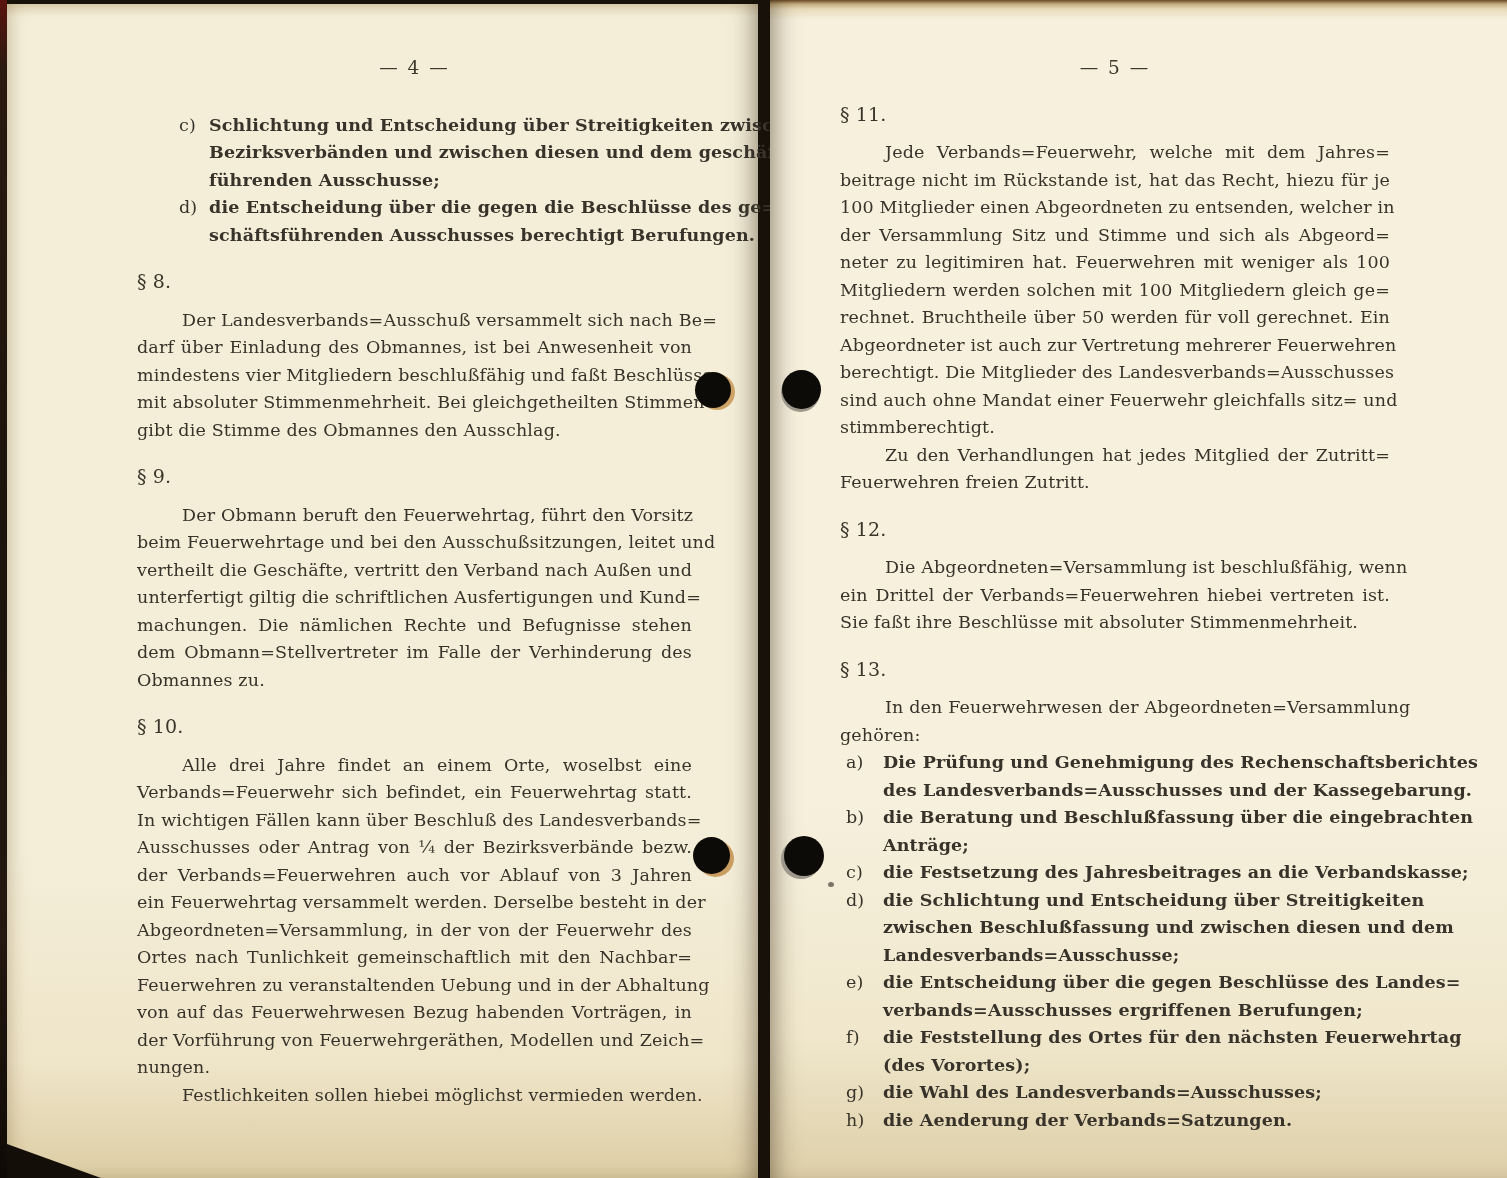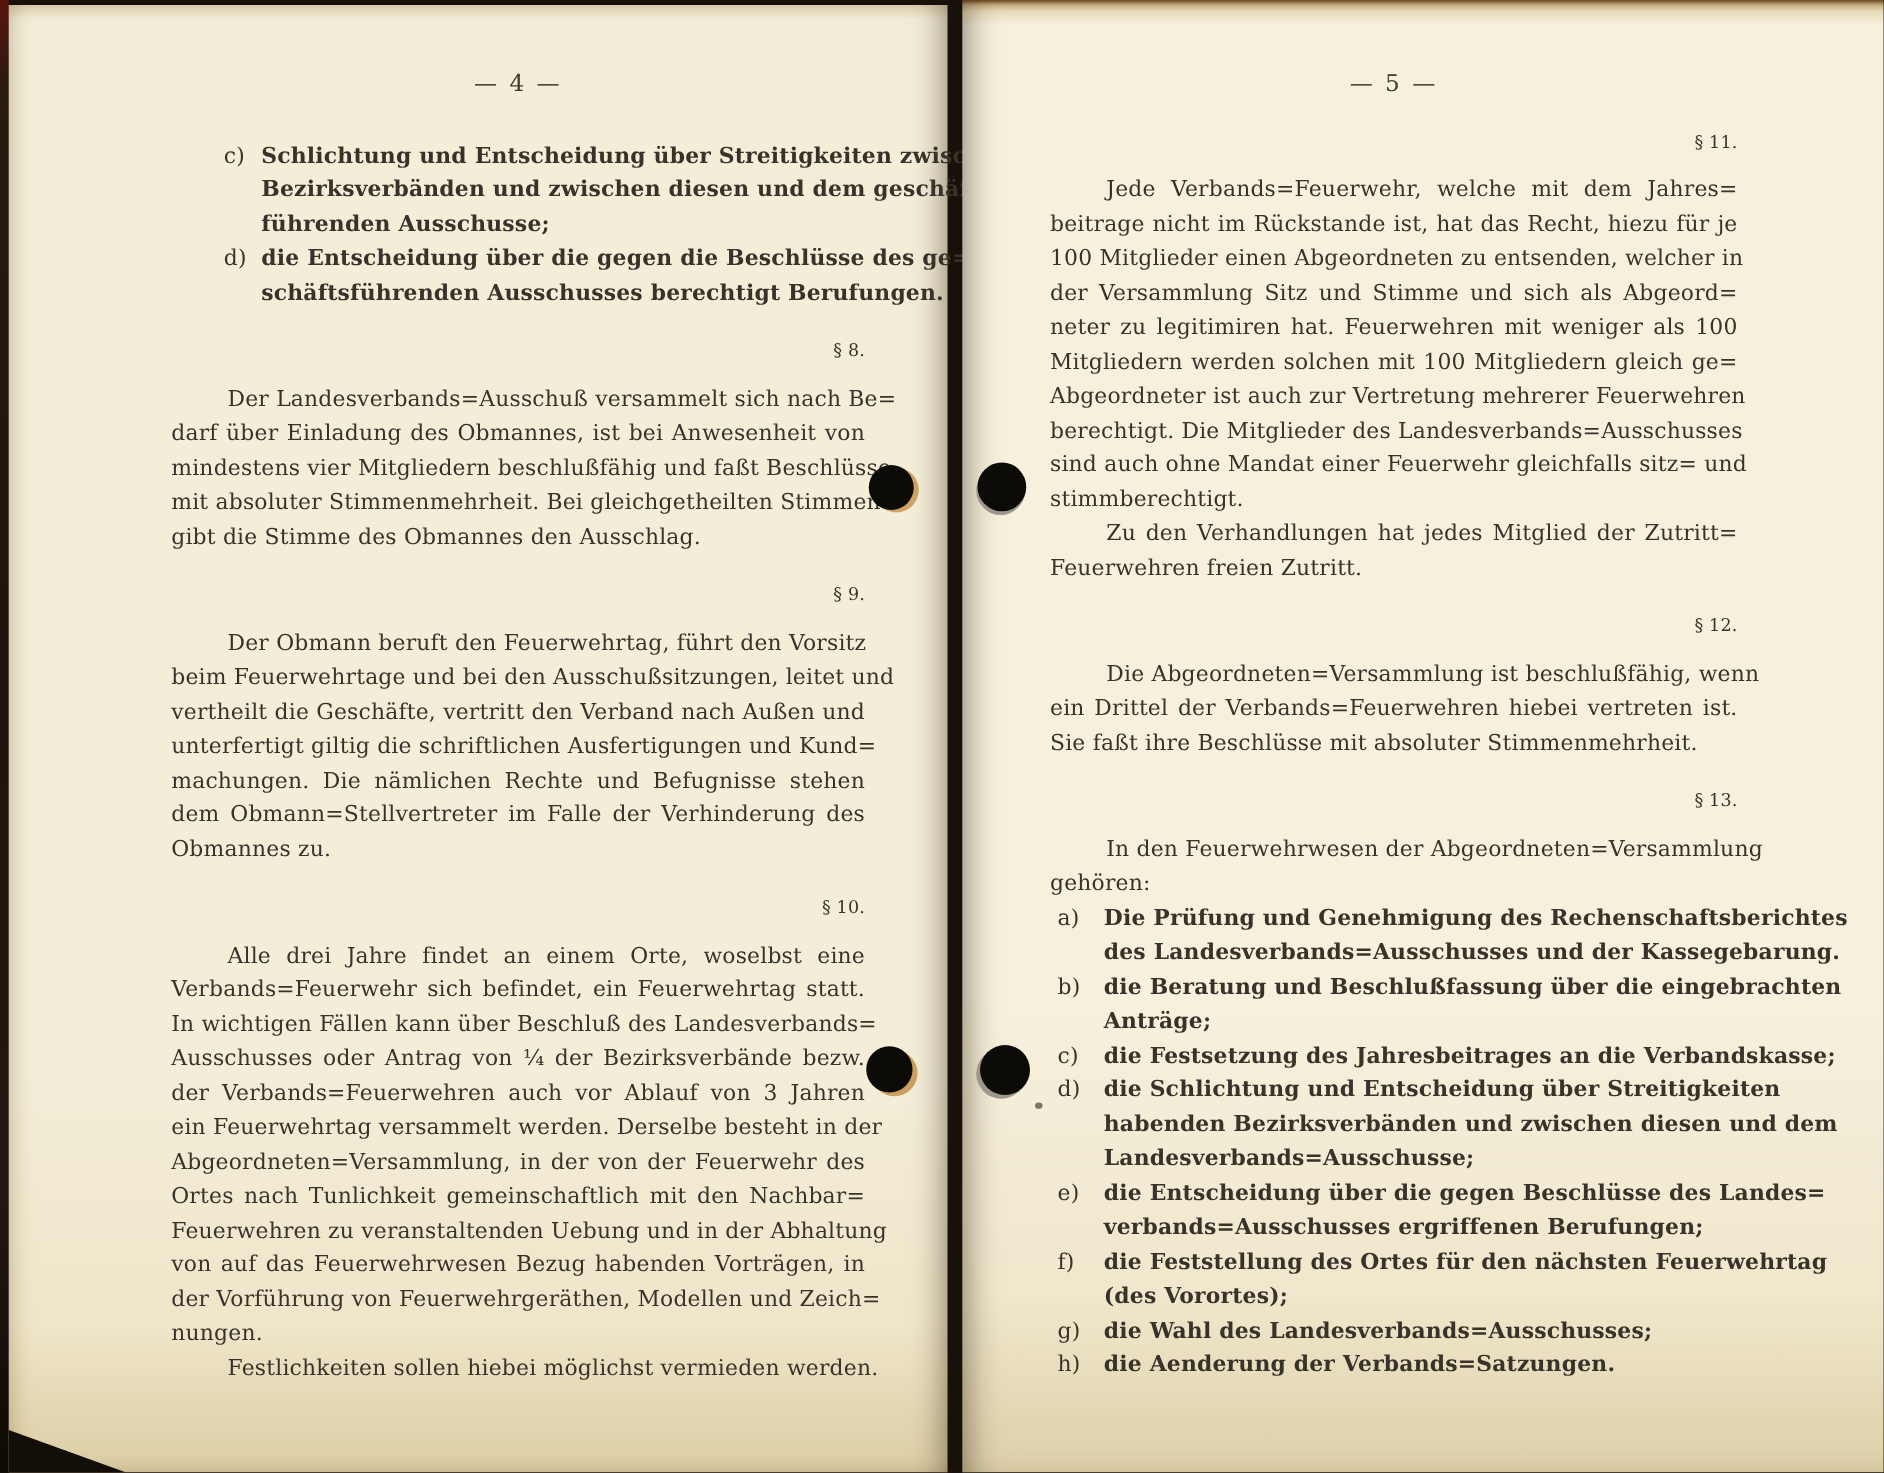--- a/index.html
+++ b/index.html
@@ -27,21 +27,21 @@
     left:770px;top:0;width:737px;height:1178px;
     background:linear-gradient(180deg,#6b4a26 0,#c8b183 4px,#e9ddbc 9px,#f6f0dd 20px,#f6f0dd 68%,#f0e7cc 88%,#ddcfa8 100%);
     box-shadow:inset 18px 0 26px -15px rgba(55,38,18,.55);
     padding:54px 117px 0 70px;box-sizing:border-box;
   }
   .pagenum{
     text-align:center;font-size:18.5px;margin:0 0 30px 0;letter-spacing:2px;color:#3e382d;
   }
   .page-right .pagenum{margin-bottom:12px;}
   .sechead{
-    text-align:right;font-size:14px;margin:19px 0 11px 0;color:#3a342a;
+    text-align:left;font-size:19px;margin:19px 0 11px 0;color:#3a342a;
   }
   .para{margin:0;}
   .pline{
     text-align:justify;text-align-last:justify;white-space:nowrap;
   }
   .pline.last{text-align-last:left;}
   .pline.first{text-indent:45px;}
   .hang{display:flex;align-items:flex-start;}
   .page-left .hang{margin-left:42px;}
   .page-right .hang{margin-left:6px;}
@@ -132,20 +132,21 @@
   <div class="pagenum">— 5 —</div>
   <div id="right-content">
       <div class="sechead">§ 11.</div>
       <div class="para">
         <div class="pline first">Jede Verbands=Feuerwehr, welche mit dem Jahres=</div>
         <div class="pline">beitrage nicht im Rückstande ist, hat das Recht, hiezu für je</div>
         <div class="pline">100 Mitglieder einen Abgeordneten zu entsenden, welcher in</div>
         <div class="pline">der Versammlung Sitz und Stimme und sich als Abgeord=</div>
         <div class="pline">neter zu legitimiren hat. Feuerwehren mit weniger als 100</div>
         <div class="pline">Mitgliedern werden solchen mit 100 Mitgliedern gleich ge=</div>
+        <div class="pline">rechnet. Bruchtheile über 50 werden für voll gerechnet. Ein</div>
         <div class="pline">Abgeordneter ist auch zur Vertretung mehrerer Feuerwehren</div>
         <div class="pline">berechtigt. Die Mitglieder des Landesverbands=Ausschusses</div>
         <div class="pline">sind auch ohne Mandat einer Feuerwehr gleichfalls sitz= und</div>
         <div class="pline last">stimmberechtigt.</div>
       </div>
       <div class="para">
         <div class="pline first">Zu den Verhandlungen hat jedes Mitglied der Zutritt=</div>
         <div class="pline last">Feuerwehren freien Zutritt.</div>
       </div>
       <div class="sechead">§ 12.</div>
@@ -176,21 +177,21 @@
       <div class="hang">
         <div class="lab">c)</div>
         <div class="hang-body">
           <div class="pline last">die Festsetzung des Jahresbeitrages an die Verbandskasse;</div>
         </div>
       </div>
       <div class="hang">
         <div class="lab">d)</div>
         <div class="hang-body">
           <div class="pline">die Schlichtung und Entscheidung über Streitigkeiten</div>
-          <div class="pline">habenden Bezirksverbänden und zwischen diesen und dem</div>
+          <div class="pline">zwischen Beschlußfassung und zwischen diesen und dem</div>
           <div class="pline last">Landesverbands=Ausschusse;</div>
         </div>
       </div>
       <div class="hang">
         <div class="lab">e)</div>
         <div class="hang-body">
           <div class="pline">die Entscheidung über die gegen Beschlüsse des Landes=</div>
           <div class="pline last">verbands=Ausschusses ergriffenen Berufungen;</div>
         </div>
       </div>

